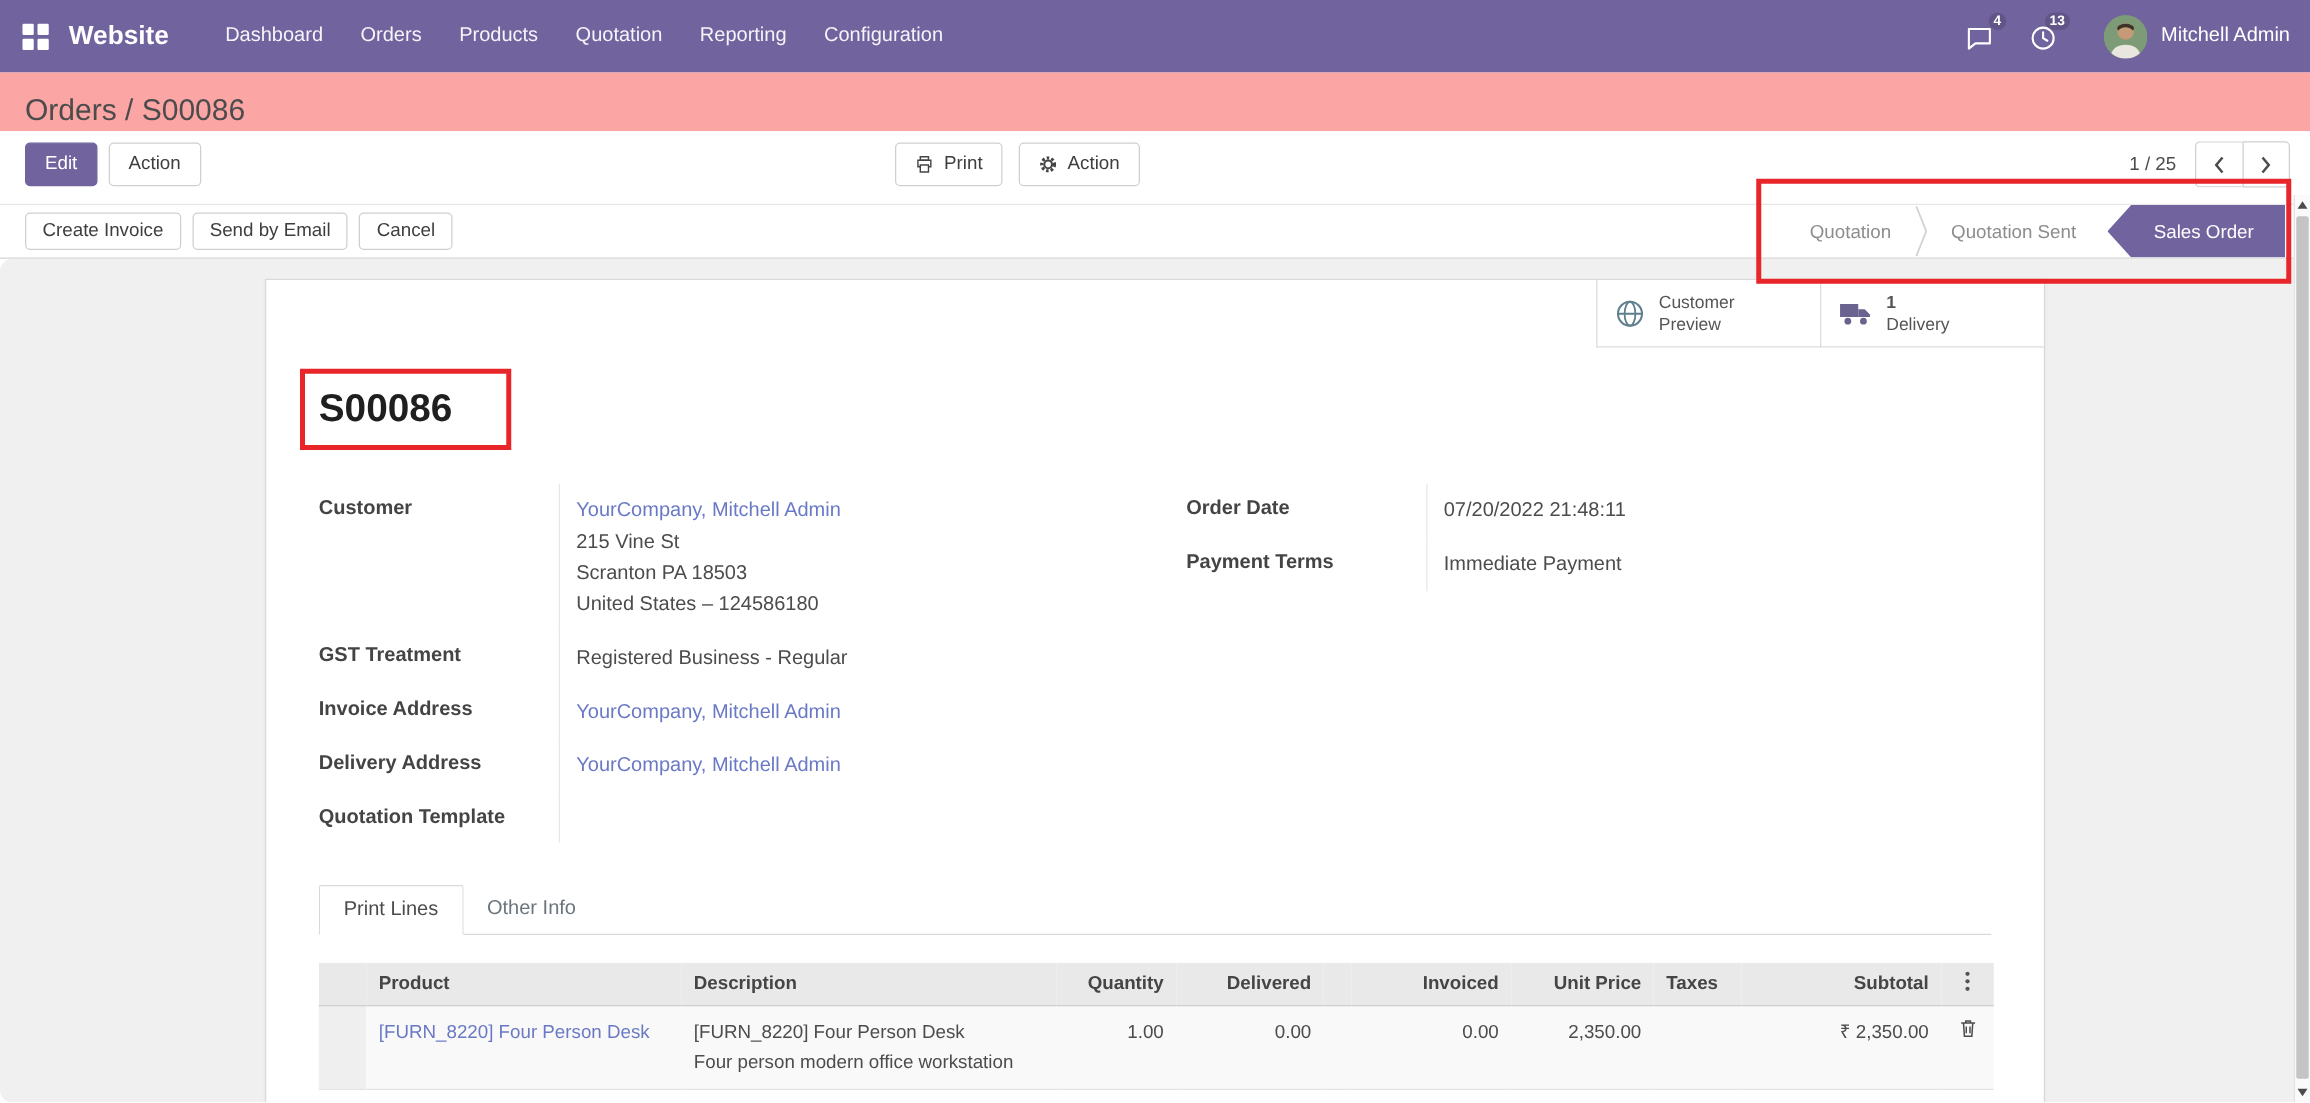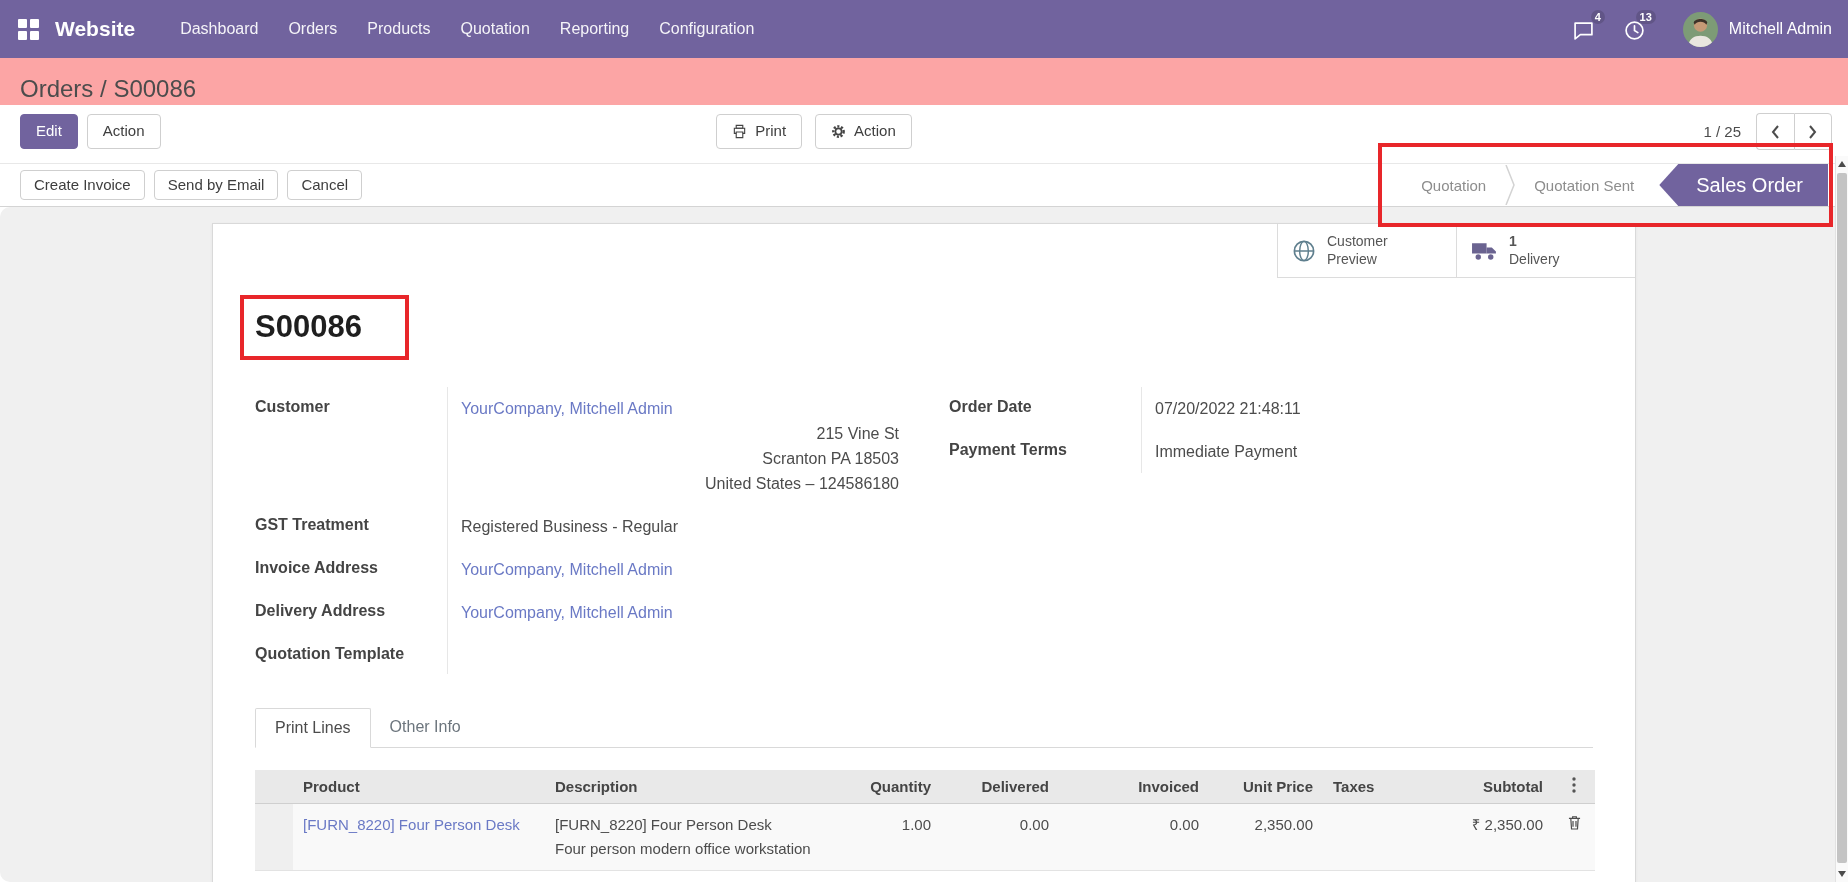--- a/index.html
+++ b/index.html
@@ -38,21 +38,21 @@
   .pager-btn:last-child{border-radius:0 4px 4px 0;}
 
   
   .action-strip{display:flex;align-items:stretch;background:#fff;border-top:1px solid #e8e8e8;border-bottom:1px solid #d4d4d4;
                 padding:0 20px;height:44px;flex-shrink:0;}
   .strip-buttons{display:flex;gap:9px;align-items:center;}
   .strip-buttons .btn{padding:6px 13px;}
   .statusbar{margin-left:auto;display:flex;align-items:stretch;position:relative;}
   .stage{display:flex;align-items:center;padding:0 19px;font-size:15px;color:#8d8d8d;cursor:pointer;white-space:nowrap;}
   .stage-sep{display:flex;align-items:center;}
-  .stage-active{background:#71639E;color:#fff;padding:0 25px 0 37px;font-size:20px;display:flex;align-items:center;
+  .stage-active{background:#71639E;color:#fff;padding:0 25px 0 37px;font-size:15px;display:flex;align-items:center;
                 margin-left:6px;cursor:default;white-space:nowrap;
                 clip-path:polygon(0 50%,19px 0,100% 0,100% 100%,19px 100%);}
 
   
   .anno{position:absolute;border:4px solid #E8262A;pointer-events:none;z-index:90;}
   .anno-statusbar{top:-21px;bottom:-21px;left:-24px;right:-5px;}
   .anno-title{top:-13px;bottom:-15px;left:-15px;right:-47px;}
 
   
   .content{flex:1;background:#f0f0f0;overflow:hidden;position:relative;border-radius:10px;}
@@ -64,21 +64,21 @@
   .stat-value{font-size:14px;font-weight:700;color:#555;display:block;line-height:1.25;}
   .sheet-body{padding:0 42px 40px;}
   .title-wrap{display:inline-block;position:relative;margin-top:30px;}
   .sheet-title{font-size:31px;font-weight:700;color:#1f1f1f;line-height:1.2;}
 
   .fields{display:grid;grid-template-columns:1fr 1fr;column-gap:50px;margin-top:42px;align-items:start;}
   .frow{display:flex;}
   .flabel{width:192px;flex-shrink:0;font-weight:700;font-size:16px;color:#444;padding:9px 14px 9px 0;line-height:22px;}
   .fvalue{flex:1;border-left:1px solid #e7e7e7;padding:9px 0 9px 13px;font-size:16px;color:#4c4c4c;min-height:40px;line-height:25px;}
   .link{color:#6A79C5;text-decoration:none;cursor:pointer;}
-  .addr{line-height:25px;text-align:right;}
+  .addr{line-height:25px;}
 
   .tabs{display:flex;border-bottom:1px solid #d9d9d9;margin-top:34px;}
   .tab{padding:10px 19px;font-size:16px;cursor:pointer;line-height:1.1;}
   .tab.active{border:1px solid #d9d9d9;border-bottom:1px solid #fff;margin-bottom:-1px;color:#4c4c4c;background:#fff;border-radius:2px 2px 0 0;}
   .tab.inactive{color:#6c757d;}
 
   .olines{width:100%;border-collapse:collapse;margin-top:22px;font-size:15px;table-layout:fixed;}
   .olines th{background:#e9e9e9;font-weight:700;color:#454545;padding:7px 10px;text-align:left;border-bottom:1px solid #cfcfcf;white-space:nowrap;overflow:hidden;}
   .olines td{padding:9px 10px;vertical-align:top;color:#4c4c4c;background:#f9f9f9;border-bottom:1px solid #e3e3e3;line-height:24px;}
   .olines .num{text-align:right;}

